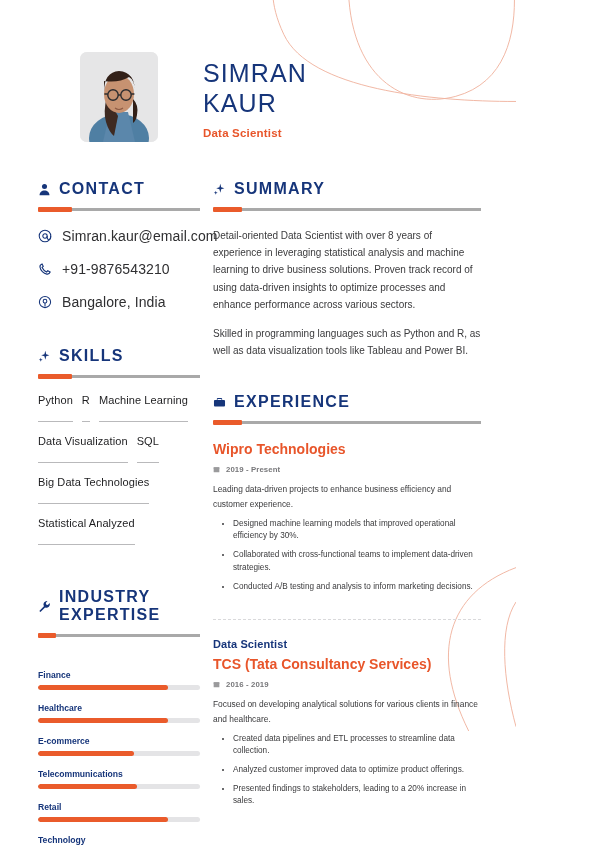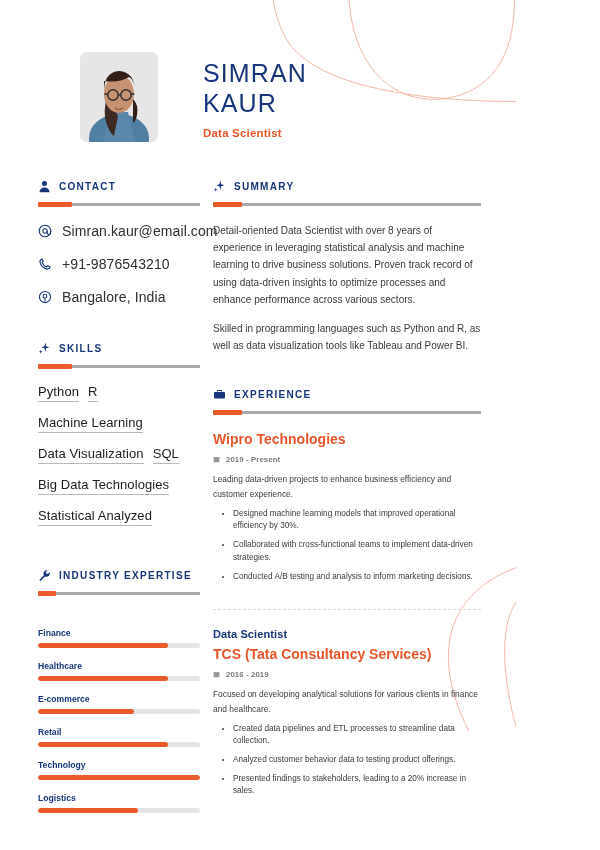--- a/index.html
+++ b/index.html
@@ -37,41 +37,41 @@
   .cols { display:flex; margin-top:20px; }
   .left { width:200px; padding-left:38px; }
   .right { width:400px; padding-left:13px; padding-right:35px; }
 
   
   .sec { margin-bottom:0; }
   .sec-head { display:flex; align-items:center; gap:8px; }
   .sec-ico { width:13px; height:13px; flex:none; display:block; color:#16357a; }
   .sec-ico svg { display:block; width:100%; height:100%; }
   .sec-title {
-    font-size:10px; font-weight:700; letter-spacing:1.3px; color:#16357a;
+    font-size:16px; font-weight:700; letter-spacing:1.3px; color:#16357a;
   }
   .rule { position:relative; height:3px; background:#a9a9a9; margin-top:10px; }
   .rule::before {
     content:""; position:absolute; left:0; top:-1px; height:5px; width:21%;
     background:#ea5b2b; border-radius:1px;
   }
   .rule.wide::before { width:11%; }
 
   
   .contact-list { margin-top:17px; }
   .c-row { display:flex; align-items:center; gap:10px; margin-bottom:17px; }
   .c-ico { width:14px; height:14px; flex:none; color:#16357a; }
   .c-ico svg { display:block; width:100%; height:100%; }
   .c-txt { font-size:14px; color:#2f2f31; letter-spacing:.1px; }
 
   
   .skills { margin-top:16px; display:flex; flex-wrap:wrap; gap:0 9px; }
   .skill {
-    font-size:13px; color:#1d1d1f; letter-spacing:.1px;
-    border-bottom:1px solid #b9b9bb; padding-bottom:2px; margin-bottom:13px;
+    font-size:11px; color:#1d1d1f; letter-spacing:.1px;
+    border-bottom:1px solid #b9b9bb; padding-bottom:15px; margin-bottom:13px;
     white-space:nowrap;
   }
 
   
   .exp-list { margin-top:33px; }
   .exp-item { margin-bottom:13px; }
   .exp-label { font-size:8.6px; font-weight:700; color:#16357a; margin-bottom:5px; }
   .bar-bg { height:5px; border-radius:3px; background:#e4e4e6; overflow:hidden; }
   .bar-fg { height:5px; border-radius:3px; background:#ea5b2b; }
 
@@ -239,20 +239,26 @@
               </div>
             </div>
 
             <div class="exp-item">
               <div class="exp-label">E-commerce</div>
               <div class="bar-bg">
                 <div class="bar-fg" style="width: 59%;"></div>
               </div>
             </div>
 
+            <div class="exp-item">
+              <div class="exp-label">Telecommunications</div>
+              <div class="bar-bg">
+                <div class="bar-fg" style="width: 61%;"></div>
+              </div>
+            </div>
 
             <div class="exp-item">
               <div class="exp-label">Retail</div>
               <div class="bar-bg">
                 <div class="bar-fg" style="width: 80%;"></div>
               </div>
             </div>
 
             <div class="exp-item">
               <div class="exp-label">Technology</div>
@@ -333,21 +339,21 @@
                   <svg viewBox="0 0 16 16" fill="currentColor">
                       <rect x="1.5" y="3" width="13" height="11.5" rx="1"></rect>
                       <rect x="1.5" y="3" width="13" height="3.2"></rect>
                     </svg>
                 </span>
                 <span class="job-date-txt">2016 - 2019</span>
               </div>
               <div class="job-desc">Focused on developing analytical solutions for various clients in finance and healthcare.</div>
               <ul class="bullets">
                 <li>Created data pipelines and ETL processes to streamline data collection.</li>
-                <li>Analyzed customer behavior data to testing product offerings.</li>
+                <li>Analyzed customer improved data to optimize product offerings.</li>
                 <li>Presented findings to stakeholders, leading to a 20% increase in sales.</li>
               </ul>
             </div>
 
           </div>
         </div>
 
       </div>
     </div>
   </div>

